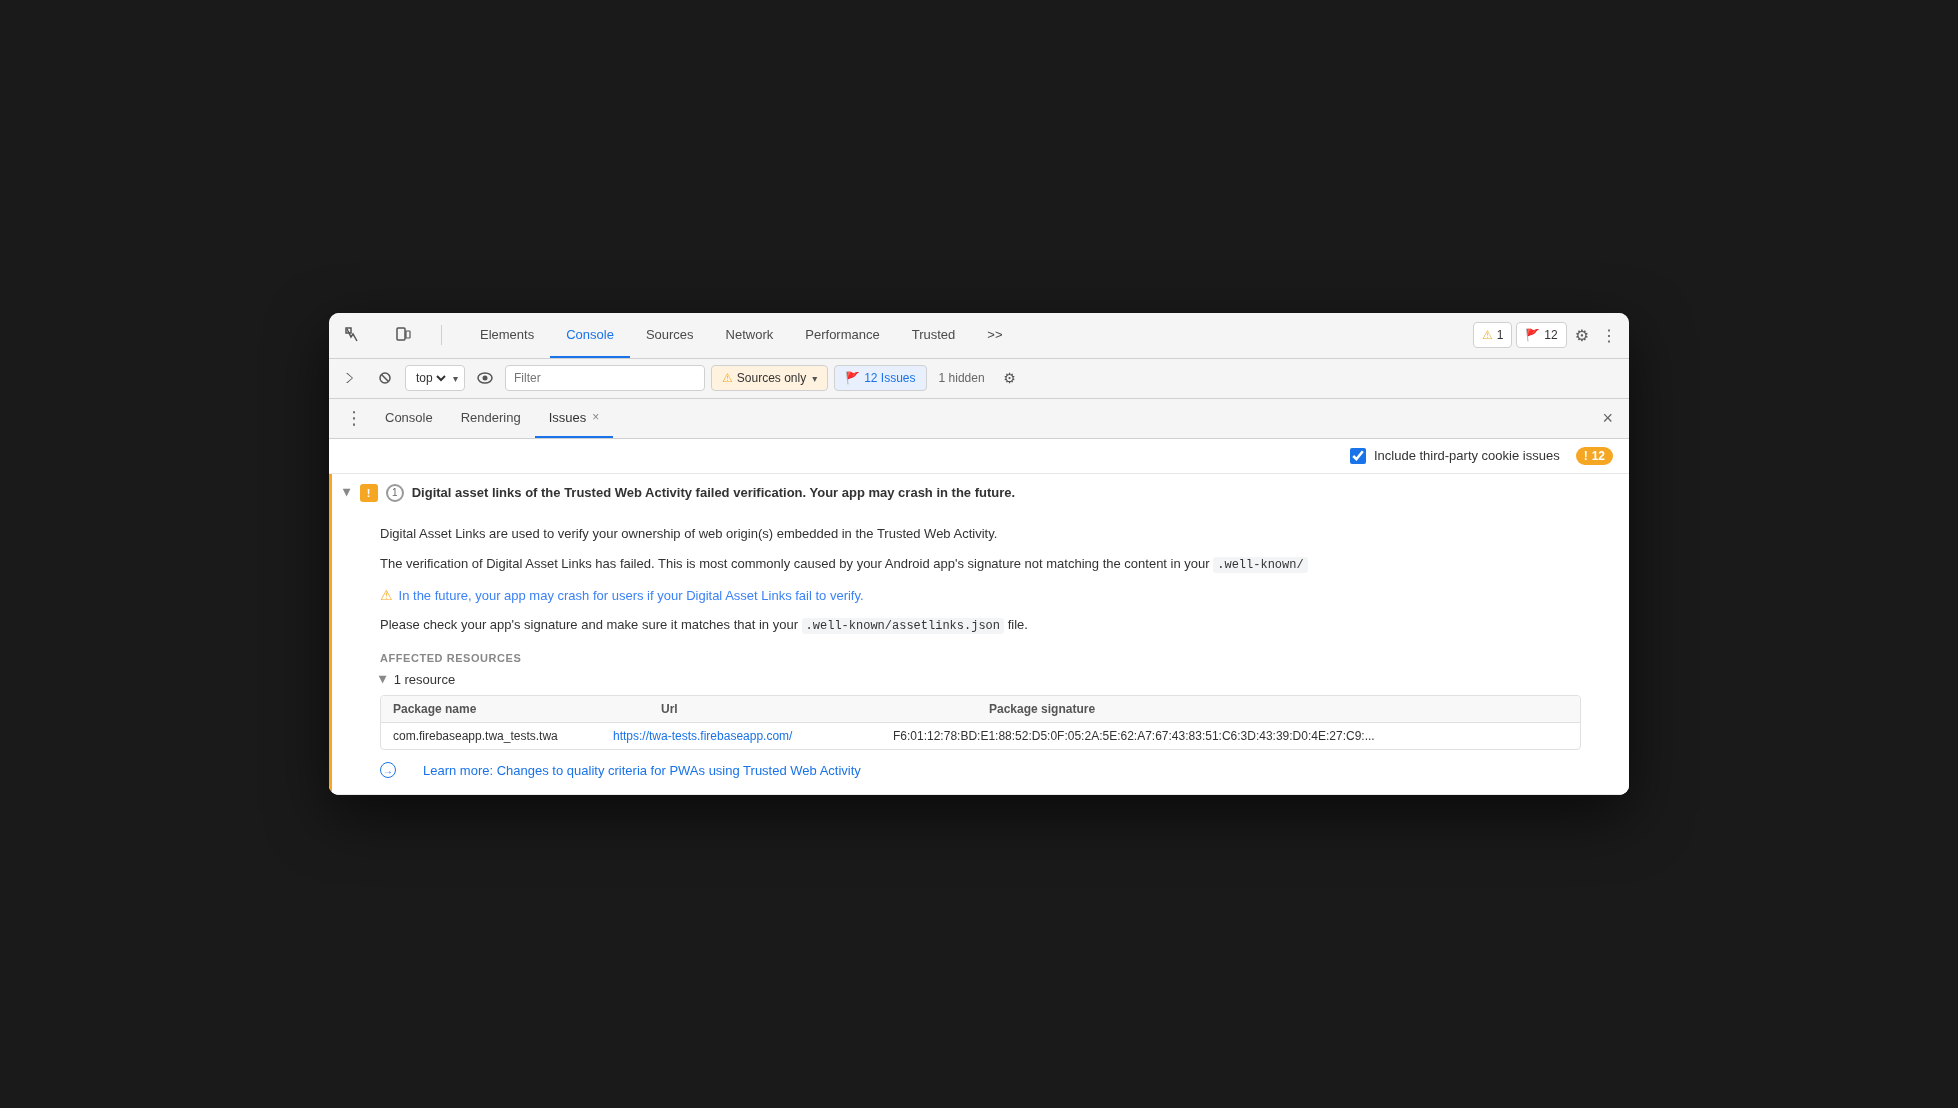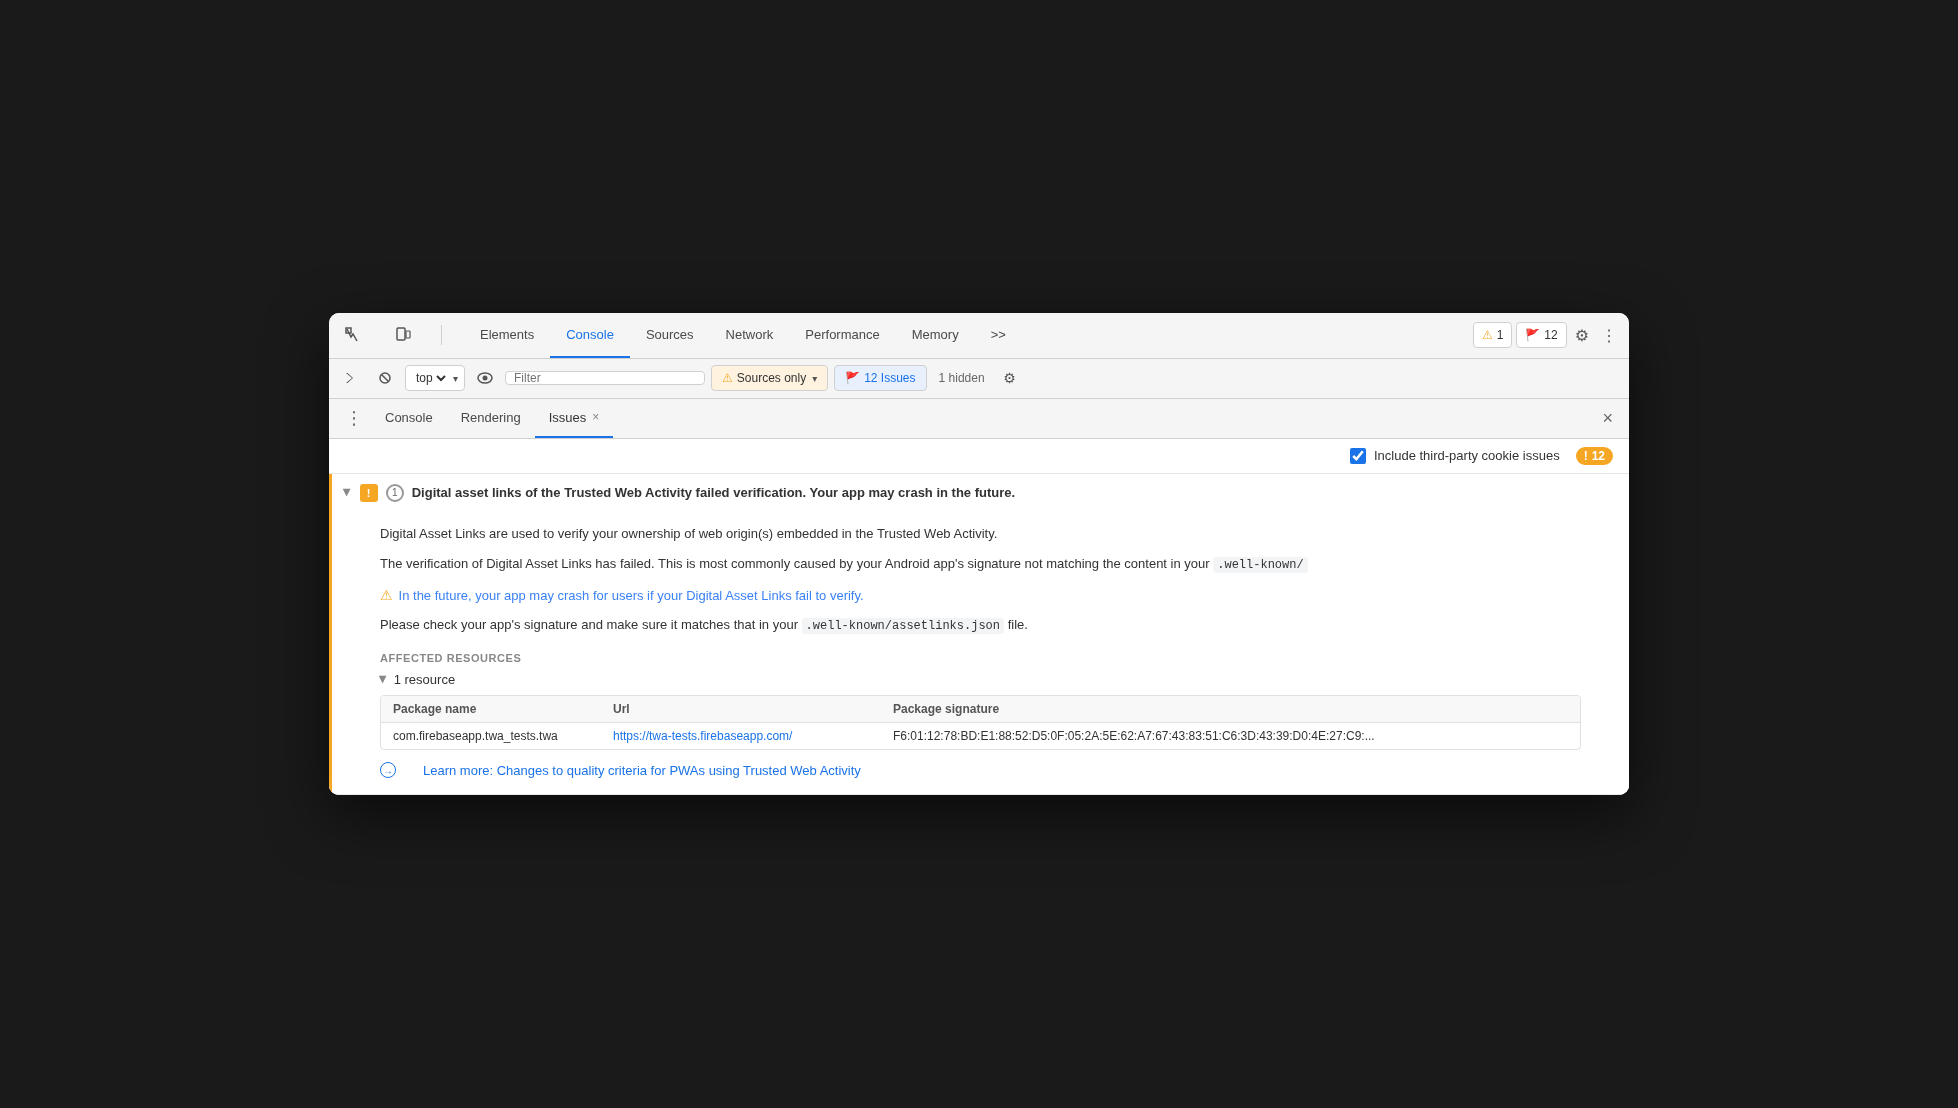--- a/index.html
+++ b/index.html
@@ -177,21 +177,21 @@
       display: flex;
       align-items: center;
       justify-content: center;
       cursor: pointer;
       font-size: 14px;
       color: #5a5a5a;
     }
     .filter-input {
       flex: 1;
       max-width: 200px;
-      height: 14px;
+      height: 26px;
       border: 1px solid #d0d0d0;
       border-radius: 4px;
       padding: 0 8px;
       font-size: 12px;
       background: #fff;
       outline: none;
     }
     .warnings-dropdown {
       display: flex;
       align-items: center;
@@ -428,20 +428,21 @@
       font-size: 12px;
     }
     .resource-table-header {
       display: grid;
       grid-template-columns: 220px 280px 1fr;
       background: #f8f8f8;
       border-bottom: 1px solid #e0e0e0;
       padding: 6px 12px;
       font-weight: 600;
       color: #555;
+      gap: 48px;
     }
     .resource-table-row {
       display: grid;
       grid-template-columns: 220px 280px 1fr;
       padding: 6px 12px;
       color: #333;
       border-bottom: 1px solid #f0f0f0;
     }
     .resource-table-row:last-child { border-bottom: none; }
     
@@ -504,21 +505,21 @@
       <div class="nav-tab">
         <span>Sources</span>
       </div>
       <div class="nav-tab">
         <span>Network</span>
       </div>
       <div class="nav-tab">
         <span>Performance</span>
       </div>
       <div class="nav-tab">
-        <span>Memory</span>
+        <span>Trusted</span>
       </div>
       <div class="nav-tab">
         <span>&gt;&gt;</span>
       </div>
     </div>
     <div class="toolbar-right">
       <div class="badge-btn">
         <span class="badge-warn">⚠</span>
         <span>1</span>
       </div>

